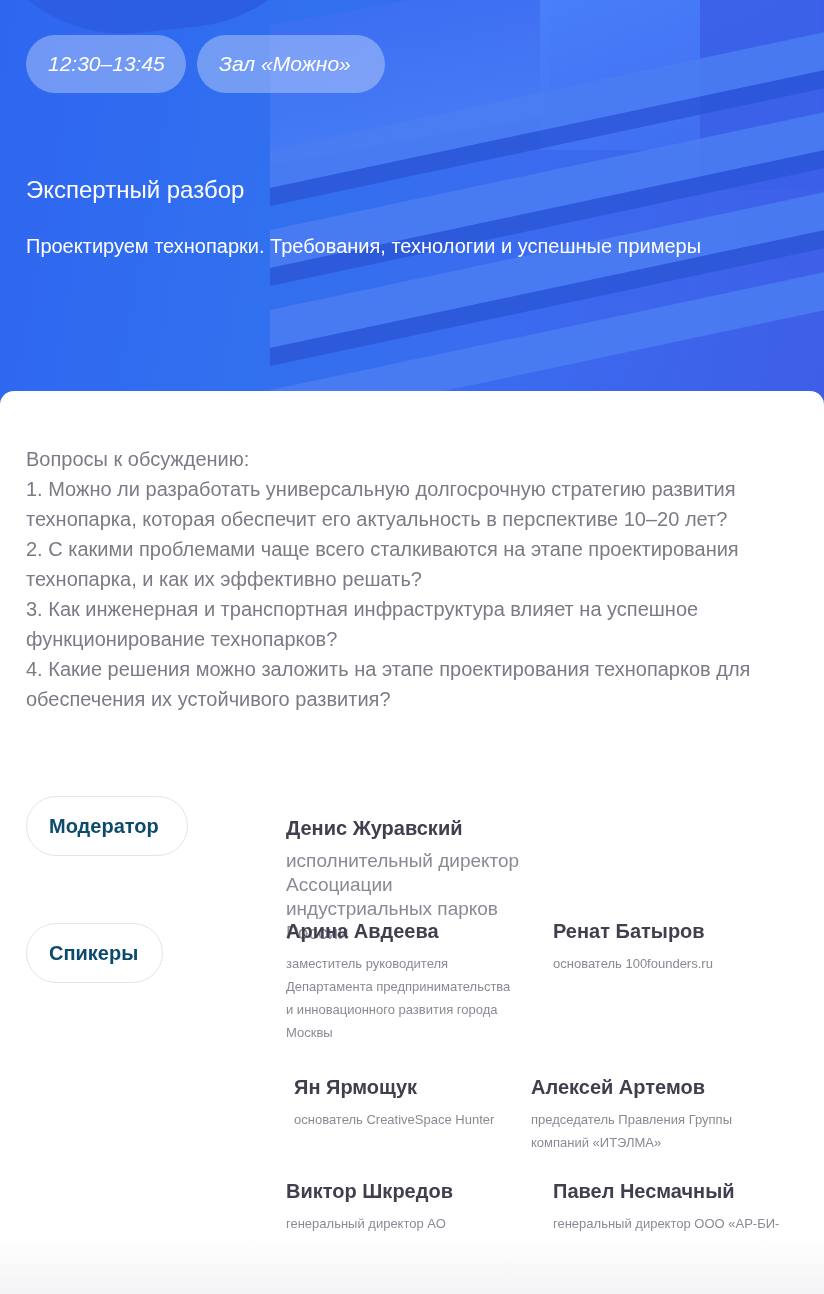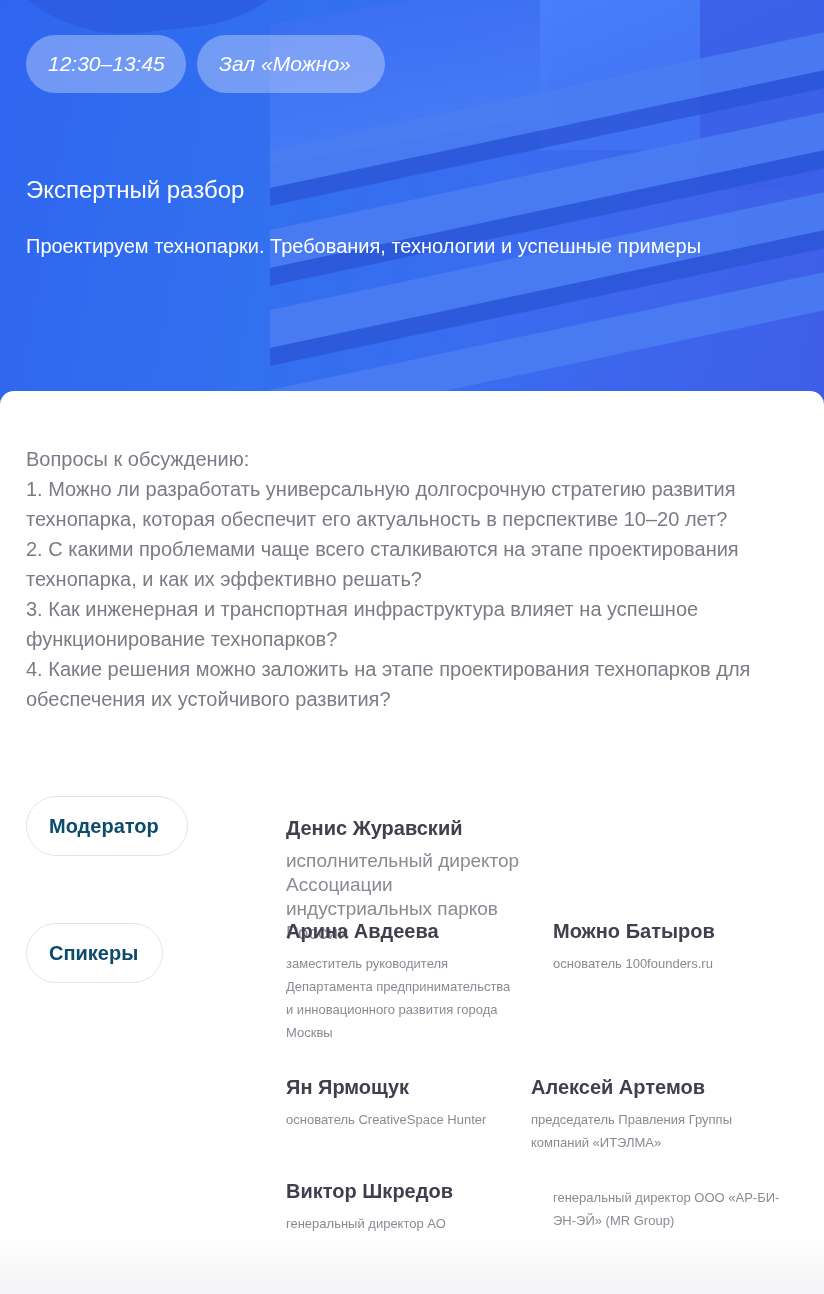--- a/index.html
+++ b/index.html
@@ -108,35 +108,36 @@
     <div class="role">исполнительный директор Ассоциации индустриальных парков России</div>
   </div>
 
   <div class="role-tag spk">Спикеры</div>
 
   <div class="person" style="left:286px; top:527px; width:230px;">
     <div class="name">Арина Авдеева</div>
     <div class="role">заместитель руководителя Департамента предпринимательства и инновационного развития города Москвы</div>
   </div>
   <div class="person" style="left:553px; top:527px; width:240px;">
-    <div class="name">Можно Батыров</div>
+    <div class="name">Ренат Батыров</div>
     <div class="role">основатель 100founders.ru</div>
   </div>
 
-  <div class="person" style="left:286px; top:683px; width:240px;">
+  <div class="person" style="left:294px; top:683px; width:240px;">
     <div class="name">Ян Ярмощук</div>
     <div class="role">основатель CreativeSpace Hunter</div>
   </div>
   <div class="person" style="left:531px; top:683px; width:240px;">
     <div class="name">Алексей Артемов</div>
     <div class="role">председатель Правления Группы компаний «ИТЭЛМА»</div>
   </div>
 
   <div class="person" style="left:286px; top:787px; width:200px;">
     <div class="name">Виктор Шкредов</div>
     <div class="role">генеральный директор АО «Технопарк Слава»</div>
   </div>
   <div class="person" style="left:553px; top:787px; width:230px;">
+    <div class="name">Павел Несмачный</div>
     <div class="role">генеральный директор ООО «АР-БИ-ЭН-ЭЙ» (MR Group)</div>
   </div>
 
   <div class="fade"></div>
 </div>
 
 </body></html>

